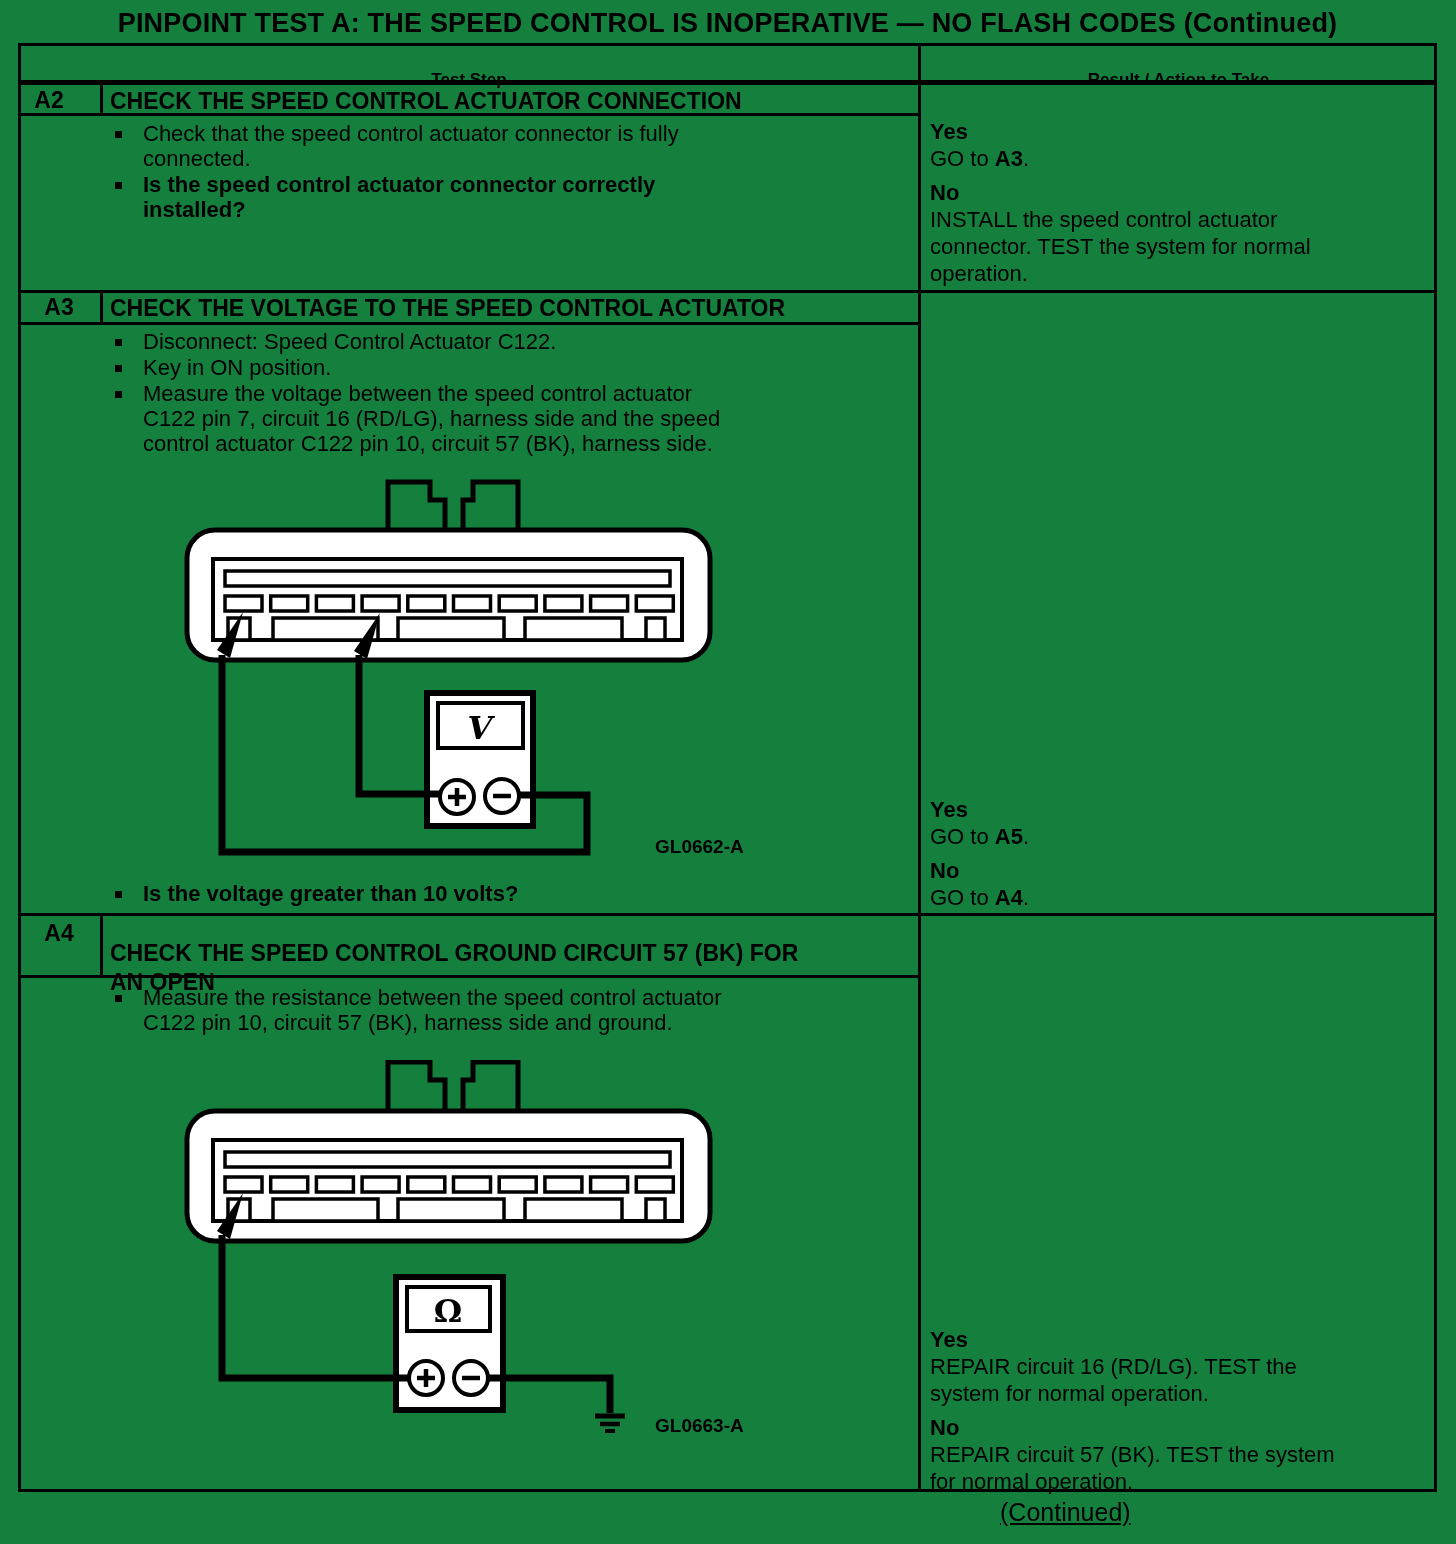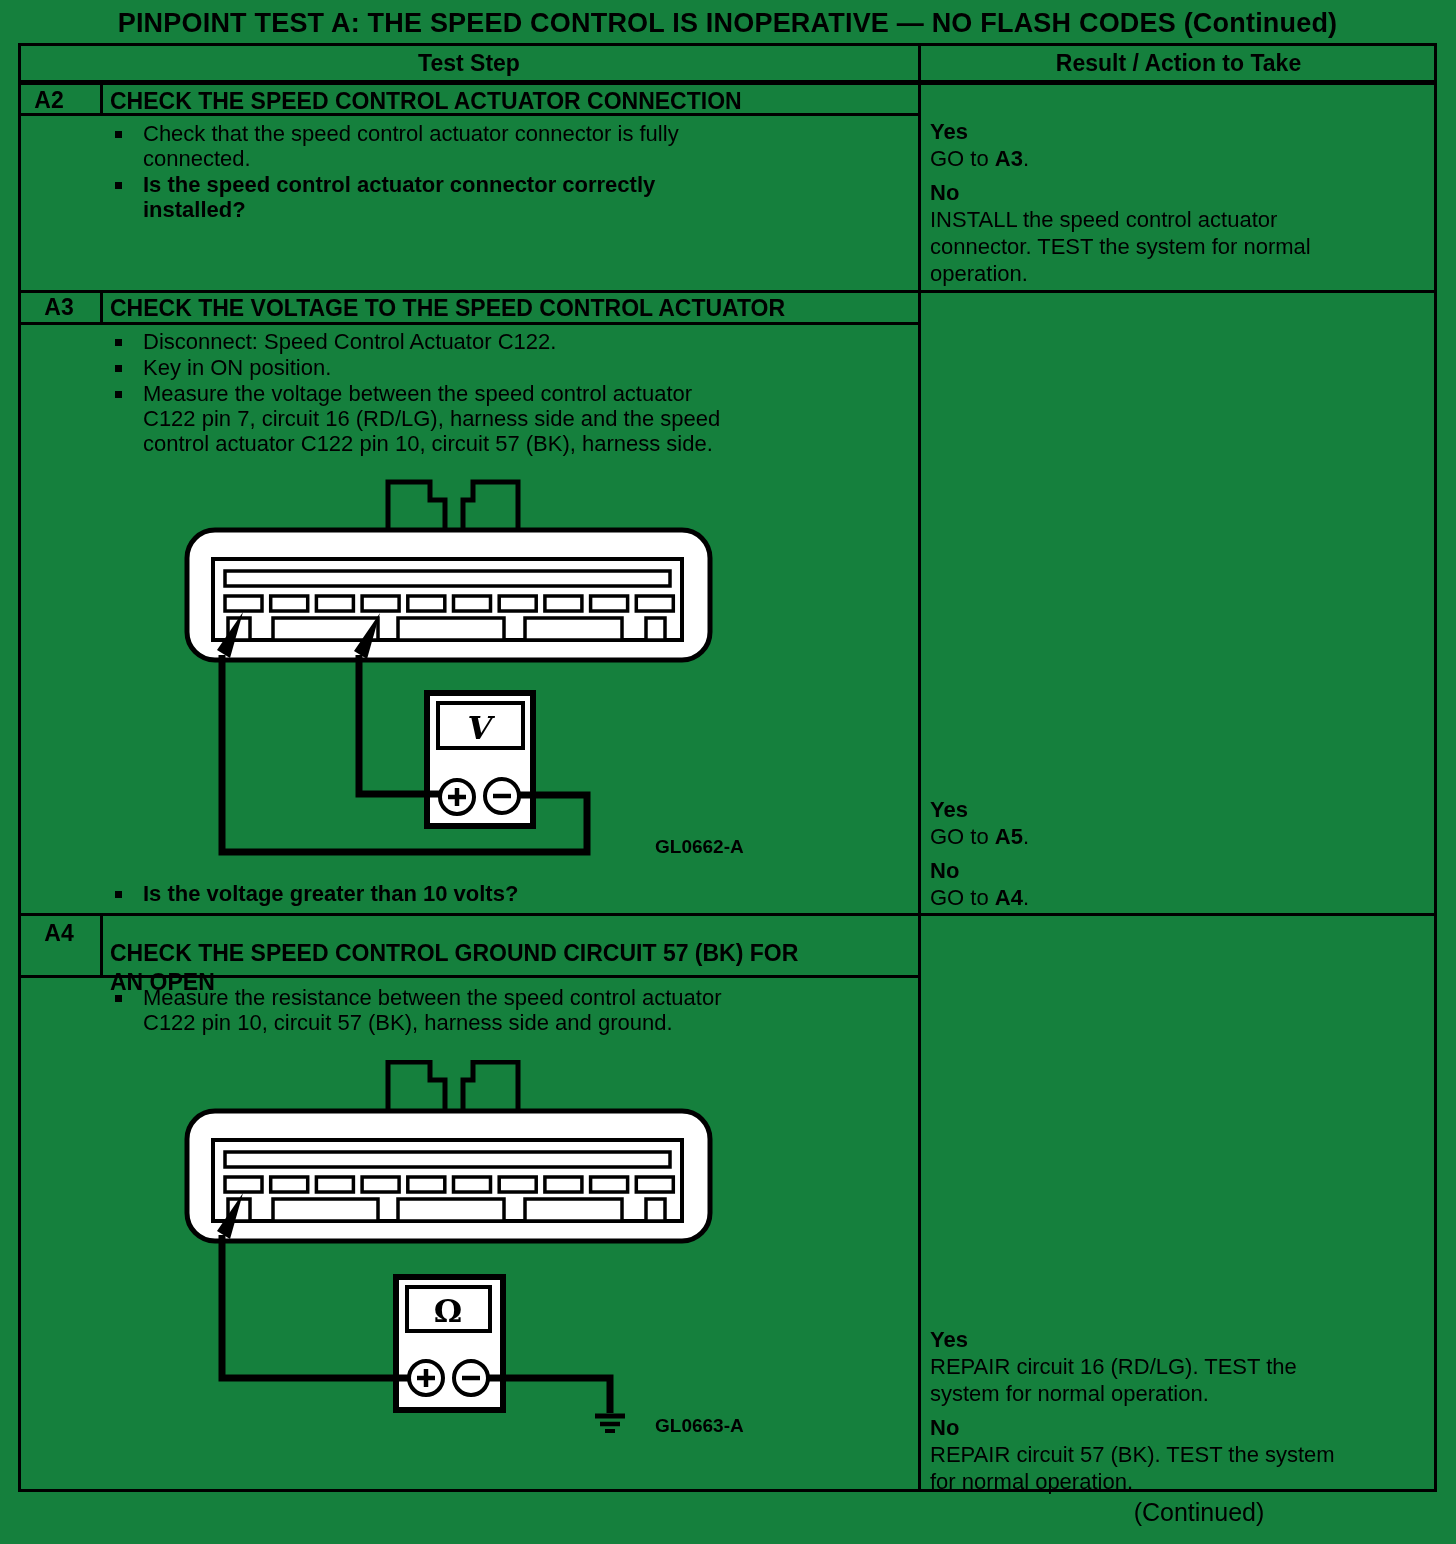--- a/index.html
+++ b/index.html
@@ -1,35 +1,35 @@
 <!DOCTYPE html>
 <html><head>
 <meta charset="utf-8">
 <style>
   html,body{margin:0;padding:0;background:#fff;}
   .page{position:relative;width:1456px;height:1544px;background:#15803d;
         font-family:"Liberation Sans",sans-serif;color:#000;overflow:hidden;}
   .abs{position:absolute;}
   .line{position:absolute;background:#000;}
   .page-title{font-size:27px;font-weight:bold;text-align:center;letter-spacing:.2px;}
-  .colhead{font-size:23px;font-weight:bold;text-align:center;}
+  .colhead{font-size:17px;font-weight:bold;text-align:center;margin-top:20px;}
   .step-id{font-size:23px;font-weight:bold;text-align:center;}
   .step-title{font-size:23px;font-weight:bold;line-height:29px;}
   .bullets{font-size:22px;line-height:25px;}
   .bullet-row{display:flex;align-items:flex-start;margin:0 0 1px 0;}
   .bullet-marker{width:31px;flex:0 0 31px;}
   .bullet-marker .sq{width:7px;height:7px;background:#000;margin:10px 0 0 3px;}
   .bullet-text{width:600px;}
   .bold{font-weight:bold;}
   .results{font-size:22px;line-height:27px;width:440px;}
   .results .action{width:420px;}
   .res-group{margin-top:7px;}
   .res-group:first-child{margin-top:0;}
   .verdict{font-weight:bold;}
-  .continued{font-size:25px;text-align:center;width:398px;}
+  .continued{font-size:25px;text-align:left;width:398px;text-decoration:underline;}
   svg text.figlabel{font-family:"Liberation Sans",sans-serif;font-weight:bold;font-size:19px;}
   svg text.metersym{font-family:"DejaVu Serif","Liberation Serif",serif;font-weight:bold;font-size:32px;}
   svg text.metersym.ital{font-style:italic;}
 </style>
 </head>
 <body>
 
 <div class="page">
 
   <div class="abs page-title" style="left:18px;top:8px;width:1419px;">PINPOINT TEST A: THE SPEED CONTROL IS INOPERATIVE — NO FLASH CODES (Continued)</div>

